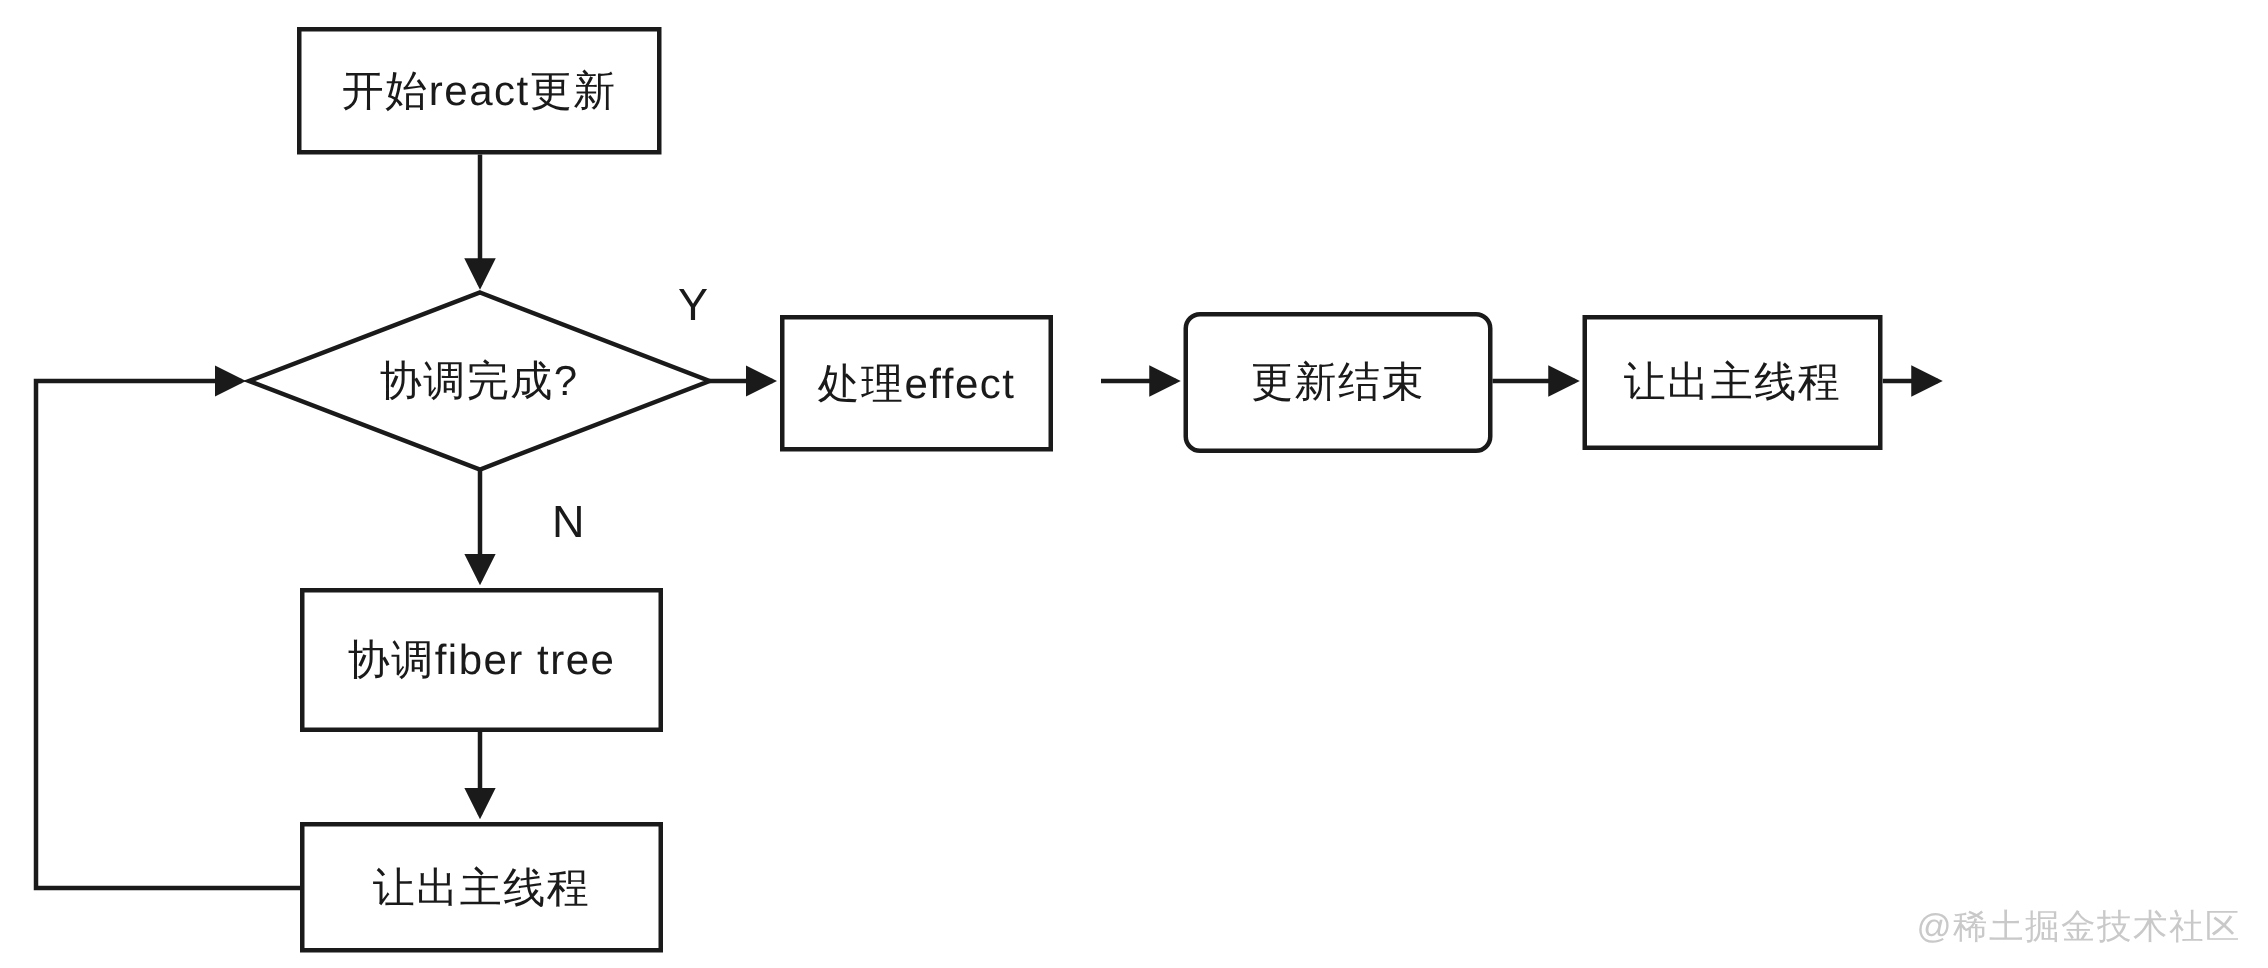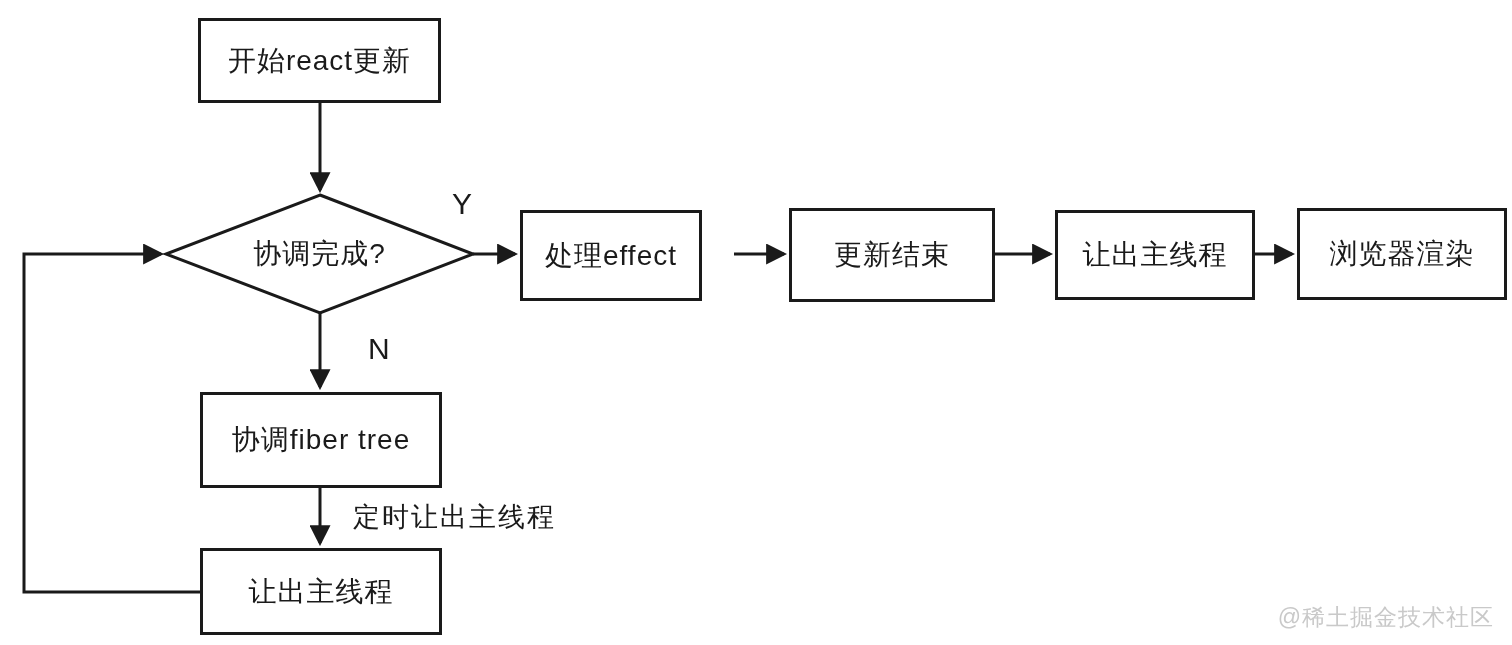--- a/index.html
+++ b/index.html
@@ -30,21 +30,21 @@
     border: 3px solid #1a1a1a;
     display: flex;
     align-items: center;
     justify-content: center;
     font-size: 28px;
     letter-spacing: 1px;
     white-space: nowrap;
   }
   .node-start        { left: 198px;  top: 18px;   width: 243px; height: 85px; }
   .node-effect       { left: 520px;  top: 210px; width: 182px; height: 91px; text-align: center; }
-  .node-update-end   { left: 789px;  top: 208px; width: 206px; height: 94px; }
+  .node-update-end   { left: 789px;  top: 208px; width: 206px; height: 94px; border-radius: 11px; }
   .node-yield-top    { left: 1055px; top: 210px; width: 200px; height: 90px; }
   .node-browser      { left: 1297px; top: 208px; width: 210px; height: 92px; }
   .node-fiber        { left: 200px;  top: 392px; width: 242px; height: 96px; }
   .node-yield-bottom { left: 200px;  top: 548px; width: 242px; height: 87px; }
   .decision-label {
     position: absolute;
     left: 166px;
     top: 195px;
     width: 307px;
     height: 118px;
@@ -108,27 +108,25 @@
   <div class="node node-start">开始react更新</div>
 
   <div class="decision-label">协调完成?</div>
 
   <div class="node node-effect">处理effect</div>
 
   <div class="node node-update-end">更新结束</div>
 
   <div class="node node-yield-top">让出主线程</div>
 
-  <div class="node node-browser">浏览器渲染</div>
 
   <div class="node node-fiber">协调fiber tree</div>
 
   <div class="node node-yield-bottom">让出主线程</div>
 
   <div class="edge-label label-y">Y</div>
 
   <div class="edge-label label-n">N</div>
 
-  <div class="edge-label label-timed-yield">定时让出主线程</div>
 
   <div class="watermark">@稀土掘金技术社区</div>
 
 </div>
 
 </body></html>

